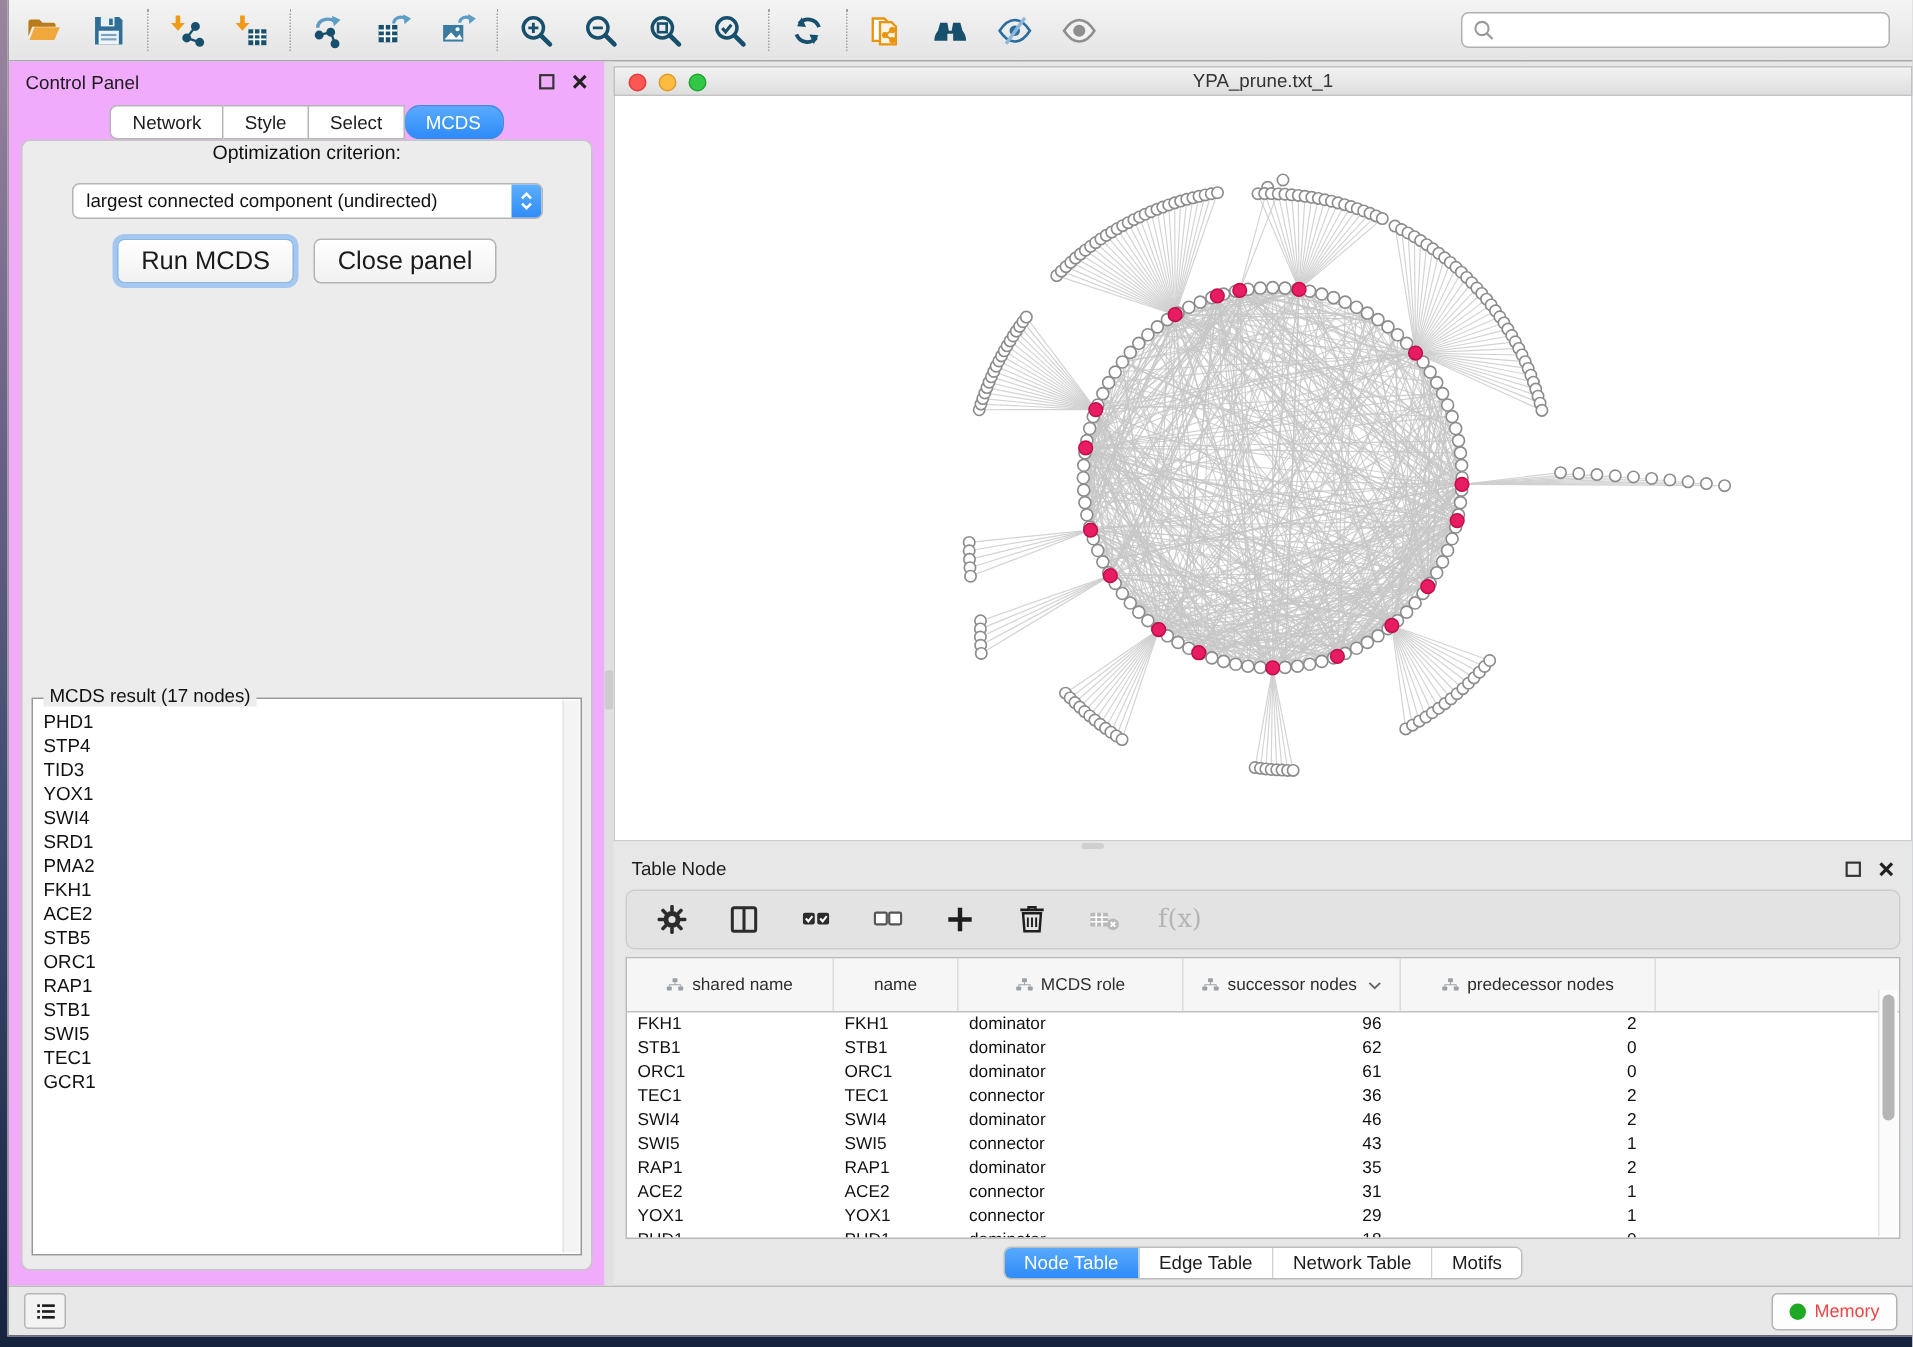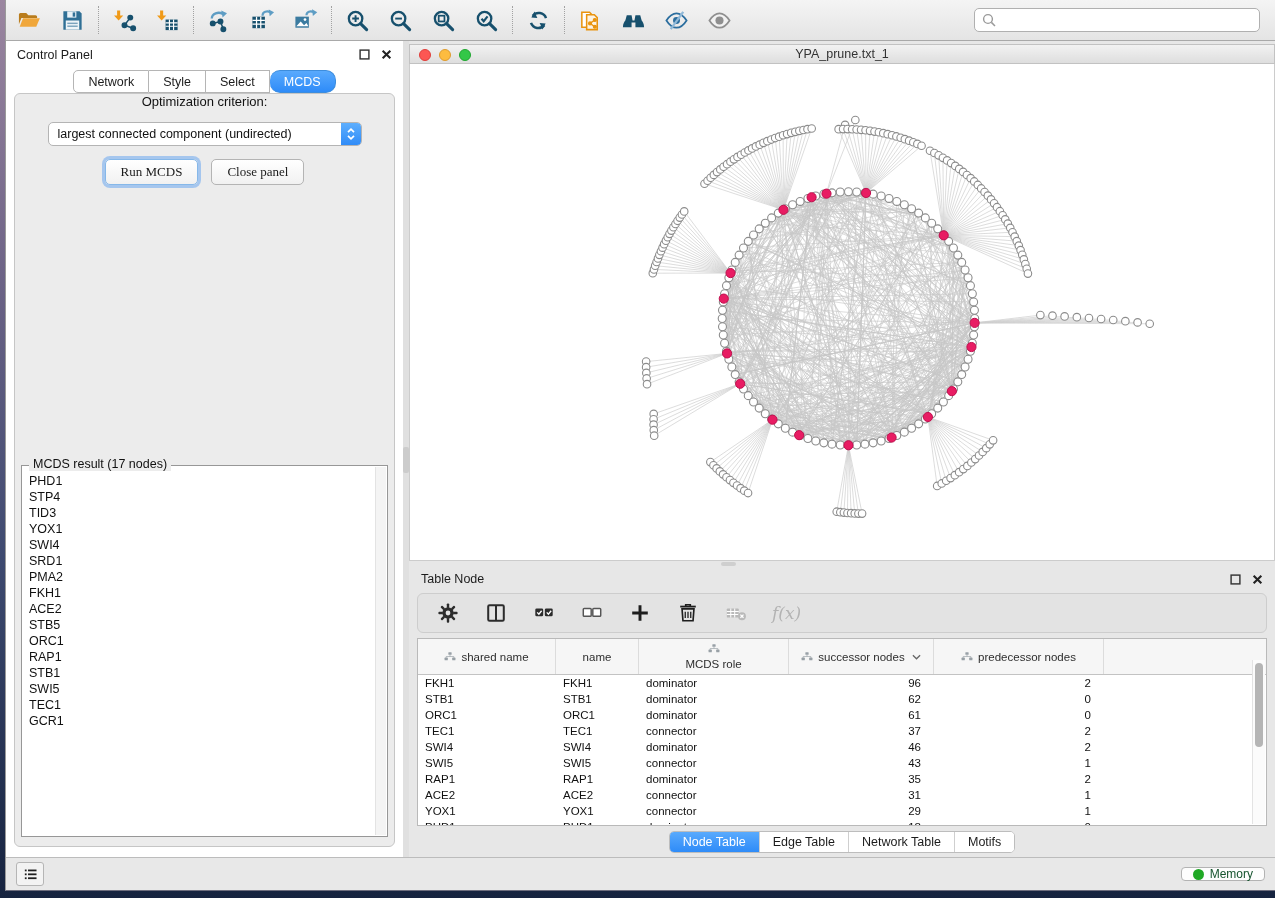--- a/index.html
+++ b/index.html
@@ -21,21 +21,21 @@
   .search { margin-left:auto; margin-right:5px; width:286px; height:24px; background:#fff;
     border:1px solid #b0b0b0; border-radius:5px; display:flex; align-items:center; padding:0 7px; }
   .search svg { width:14px; height:14px; flex:none; }
   .search input { border:none; outline:none; flex:1; min-width:0; font-size:12px;
     font-family:"Liberation Sans",sans-serif; background:transparent; margin-left:5px; }
 
   
   .main { flex:1; display:flex; min-height:0; }
 
   
-  .control-panel { width:397px; flex:none; display:flex; flex-direction:column; background:#ffffff; }
+  .control-panel { width:397px; flex:none; display:flex; flex-direction:column; background:#f0abfc; }
   .cp-header { height:27px; flex:none; display:flex; align-items:center; padding:0 11px;
     font-size:12.5px; color:#1c1c1c; }
   .win-icons { margin-left:auto; display:flex; gap:11px; align-items:center; }
   .win-icons svg { width:11px; height:11px; display:block; }
   .cp-tabs { flex:none; display:flex; justify-content:center; margin:2px 0 0; height:23px; }
   .cp-tab { display:flex; align-items:center; padding:0 14px; background:#fff; font-size:12.5px;
     color:#1c1c1c; border:1px solid #b5b5b5; border-left:none; cursor:default; }
   .cp-tab:first-child { border-left:1px solid #b5b5b5; border-radius:5px 0 0 5px; }
   .cp-tab:last-child { border-radius:0 5px 5px 0; }
   .cp-tab.active { background:linear-gradient(#59aafd,#2e8bf8); color:#fff; border-color:#3d8ddd;border-radius:10px; }
@@ -43,21 +43,21 @@
     border-radius:6px; position:relative; min-height:0; }
   .opt-label { text-align:center; font-size:13px; color:#111; }
   .dropdown { width:314px; height:24px; margin:13px auto 0; background:#fff;
     border:1px solid #b4b4b4; border-radius:5px; display:flex; align-items:center;
     font-size:12.5px; color:#111; padding-left:9px; overflow:hidden; }
   .dd-text { flex:1; white-space:nowrap; }
   .dd-stepper { width:20px; height:24px; flex:none; background:linear-gradient(#5fb0fe,#2e8af7);
     display:grid; place-items:center; border-radius:0 4px 4px 0; }
   .dd-stepper svg { width:10px; height:14px; }
   .btn-row { display:flex; justify-content:center; gap:13px; margin-top:13px; }
-  .mac-btn { font-family:Liberation Serif, serif; font-size:13px; color:#1a1a1a;
+  .mac-btn { font-family:Liberation Sans, sans-serif; font-size:17px; color:#1a1a1a;
     background:linear-gradient(#ffffff,#f1f1f1); border:1px solid #b4b4b4; border-radius:5px;
     padding:4px 15px; cursor:default; }
   .mac-btn.focused { box-shadow:0 0 0 3px rgba(107,168,240,.55); border-color:#86b8e9; }
   .fieldset { position:absolute; left:6px; right:6px; top:371px; bottom:9px;
     background:#fff; border:1px solid #979797; }
   .legend { position:absolute; top:-9px; left:7px; background:#ececec; padding:0 4px;
     font-size:12.5px; color:#111; }
   .mcds-list { position:absolute; inset:2px 14px 2px 2px; overflow:hidden;
     font-size:12.5px; line-height:16px; color:#111; padding:5px 0 0 5px; }
   .mcds-scroll { position:absolute; top:1px; bottom:1px; right:1px; width:11px;
@@ -87,21 +87,21 @@
 
   
   .table-panel { flex:1; display:flex; flex-direction:column; min-height:0; background:#e7e7e7; }
   .tp-header { height:24px; flex:none; display:flex; align-items:center; padding:0 12px;
     font-size:12.5px; color:#1c1c1c; }
   .tp-toolbar { flex:none; height:40px; margin:2px 8px 0; background:#e3e3e3;
     border:1px solid #cdcdcd; border-radius:6px; display:flex; align-items:center;
     gap:24px; padding:0 18px; }
   .tp-tool { width:24px; height:24px; display:grid; place-items:center; }
   .tp-tool svg { width:22px; height:22px; }
-  .fx { font-family:"DejaVu Serif", serif; font-style:italic; font-size:17px; color:#b3b3b3; }
+  .fx { font-family:"DejaVu Serif", serif; font-size:17px; color:#b3b3b3; }
   .tp-table { flex:1; margin:5px 8px 0; background:#fff; border:1px solid #b9b9b9;
     position:relative; overflow:hidden; display:flex; flex-direction:column; min-height:0; }
   .t-head { flex:none; height:36px; display:flex; background:#f6f6f6; border-bottom:1px solid #c3c3c3; }
   .th { display:flex; align-items:center; justify-content:center; gap:5px;
     border-right:1px solid #dcdcdc; font-size:11.5px; color:#2e2e2e; }
   .th.fill { flex:1; border-right:none; }
   .th svg.org { width:12px; height:9px; flex:none; }
   .th svg.chev { width:9px; height:6px; flex:none; margin-left:2px; }
   .t-body { flex:1; overflow:hidden; }
   .tr { display:flex; height:16px; align-items:center; }
@@ -118,23 +118,23 @@
     border-right:1px solid #cfcfcf; cursor:default; background:#fff; }
   .tp-tab:last-child { border-right:none; }
   .tp-tab.active { background:linear-gradient(#59aafd,#2e8bf8); color:#fff; }
 
   
   .status-bar { height:33px; flex:none; border-top:1px solid #bcbcbc; background:#e8e8e8;
     display:flex; align-items:center; padding:0 10px; justify-content:space-between; }
   .sb-left { width:28px; height:24px; background:#f3f3f3; border:1px solid #b5b5b5;
     border-radius:3px; display:grid; place-items:center; }
   .sb-left svg { width:17px; height:17px; }
-  .sb-mem { display:flex; align-items:center; gap:6px; height:14px; padding:0 11px;
+  .sb-mem { display:flex; align-items:center; gap:6px; height:25px; padding:0 11px;
     background:#fdfdfd; border:1px solid #b3b3b3; border-radius:4px;
-    font-family:"Liberation Sans",sans-serif; font-size:12px; color:#14532d; }
+    font-family:"Liberation Sans",sans-serif; font-size:12px; color:#ef4444; }
   .sb-mem .dot { width:11px; height:11px; border-radius:50%; background:#1fa824; display:block; }
 </style>
 </head>
 <body>
 
 <div class="desktop">
  <div class="window">
 
   <div class="toolbar">
     <div class="tb-group">
@@ -1511,21 +1511,21 @@
                       <rect x="1" y="10" width="6" height="5" rx="1"></rect>
                       <rect x="15" y="10" width="6" height="5" rx="1"></rect>
                     </g>
                     <path d="M11 5v3M4 10V8h14v2" stroke="#98a0a6" stroke-width="1.2" fill="none"></path>
                   </svg>
                   <span>shared name</span>
                 </div>
                 <div class="th" style="width: 83px;">
                   <span>name</span>
                 </div>
-                <div class="th" style="width: 150px; flex-direction: column;">
+                <div class="th" style="width: 150px;">
                   <svg class="org" viewBox="0 0 22 16">
                     <g fill="#98a0a6">
                       <rect x="8" y="0" width="6" height="5" rx="1"></rect>
                       <rect x="1" y="10" width="6" height="5" rx="1"></rect>
                       <rect x="15" y="10" width="6" height="5" rx="1"></rect>
                     </g>
                     <path d="M11 5v3M4 10V8h14v2" stroke="#98a0a6" stroke-width="1.2" fill="none"></path>
                   </svg>
                   <span>MCDS role</span>
                 </div>
@@ -1575,21 +1575,21 @@
                   <div class="td txt" style="width: 138px;">ORC1</div>
                   <div class="td txt" style="width: 83px;">ORC1</div>
                   <div class="td txt" style="width: 150px;">dominator</div>
                   <div class="td num" style="width: 145px;">61</div>
                   <div class="td num" style="width: 170px;">0</div>
                 </div>
                 <div class="tr">
                   <div class="td txt" style="width: 138px;">TEC1</div>
                   <div class="td txt" style="width: 83px;">TEC1</div>
                   <div class="td txt" style="width: 150px;">connector</div>
-                  <div class="td num" style="width: 145px;">37</div>
+                  <div class="td num" style="width: 145px;">36</div>
                   <div class="td num" style="width: 170px;">2</div>
                 </div>
                 <div class="tr">
                   <div class="td txt" style="width: 138px;">SWI4</div>
                   <div class="td txt" style="width: 83px;">SWI4</div>
                   <div class="td txt" style="width: 150px;">dominator</div>
                   <div class="td num" style="width: 145px;">46</div>
                   <div class="td num" style="width: 170px;">2</div>
                 </div>
                 <div class="tr">

